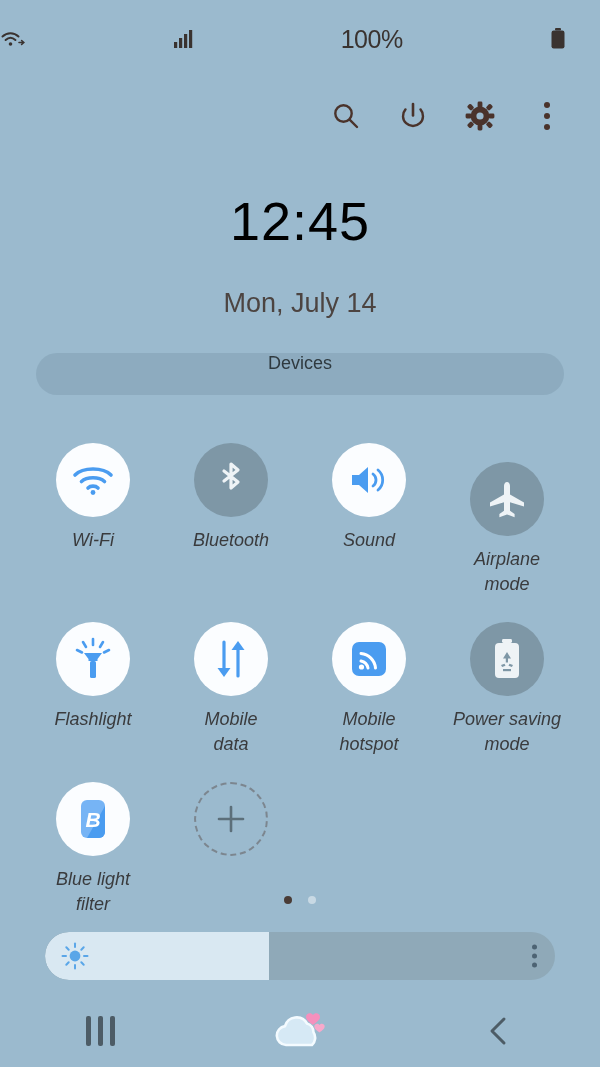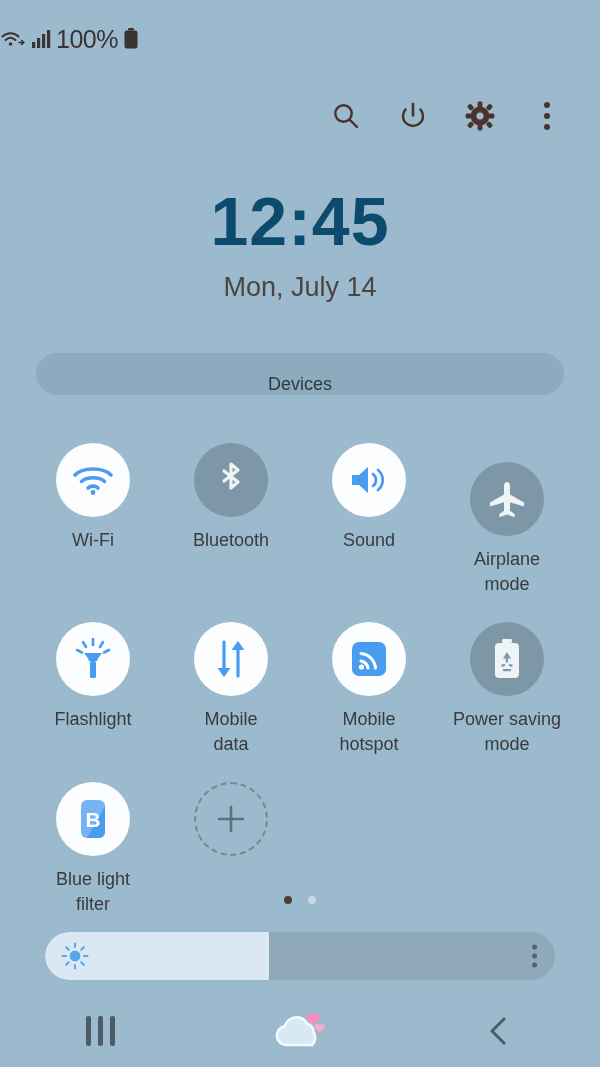--- a/index.html
+++ b/index.html
@@ -7,21 +7,21 @@
     width: 600px; height: 1067px;
     background: #9bbace;
     font-family: "Liberation Sans", sans-serif;
     overflow: hidden;
   }
   .screen { position: relative; width: 600px; height: 1067px; background: #9bbace; }
 
   
   .statusbar {
     position: absolute; top: 0; left: 0; right: 0; height: 78px;
-    display: flex; align-items: center; justify-content: flex-start;
+    display: flex; align-items: center; justify-content: space-between;
     padding-right: 34px; gap: 5px;
   }
   .status-text {
     font-size: 25px; color: #3a3330; letter-spacing: -0.5px;
     font-family: "Liberation Sans", sans-serif; line-height: 1;
   }
   .sb-icon { display: flex; align-items: flex-end; }
 
   
   .headerbar {
@@ -29,43 +29,43 @@
     display: flex; align-items: center; justify-content: flex-end;
     padding-right: 36px; gap: 33px;
   }
   .hdr-btn { width: 34px; height: 34px; display: flex; align-items: center; justify-content: center; }
   .dots-v { display: flex; flex-direction: column; gap: 5px; align-items: center; }
   .dots-v i { display: block; width: 6px; height: 6px; border-radius: 50%; background: #4a332b; }
 
   
   .clockwrap { position: absolute; top: 178px; left: 0; right: 0; text-align: center; }
   .clock {
-    font-size: 68px; line-height: 86px; color: #0c4a6e; font-weight: 700;
+    font-size: 54px; line-height: 86px; color: #000000; font-weight: 400;
     letter-spacing: 1px;
   }
-  .date { margin-top: 8px; font-size: 27px; color: #4c4441; font-weight: 400; }
+  .date { margin-top: 24px; font-size: 27px; color: #4c4441; font-weight: 400; }
 
   
   .chiprow {
     position: absolute; top: 353px; left: 36px; right: 36px;
     display: flex; gap: 24px;
   }
   .chip {
     flex: 1; height: 42px; border-radius: 29px;
     background: rgba(120,150,170,0.40);
-    display: flex; align-items: flex-end; justify-content: center;
+    display: flex; align-items: flex-start; justify-content: center;
     font-size: 18px; color: #2f3a40;
   }
 
   
   .grid {
     position: absolute; top: 443px; left: 24px; right: 24px;
     display: grid; grid-template-columns: repeat(4, 1fr); row-gap: 6px;
   }
-  .tile { display: flex; flex-direction: column; align-items: center; }
+  .tile { display: flex; flex-direction: column; align-items: center; font-style: italic; }
   .bubble {
     width: 74px; height: 74px; border-radius: 50%;
     display: flex; align-items: center; justify-content: center;
     margin-bottom: 11px;
   }
   .bubble.on  { background: #fbfdff; }
   .bubble.off { background: #7e97a6; }
   .bubble.add {
     background: transparent; border: 2px dashed rgba(74,51,43,0.38);
   }

